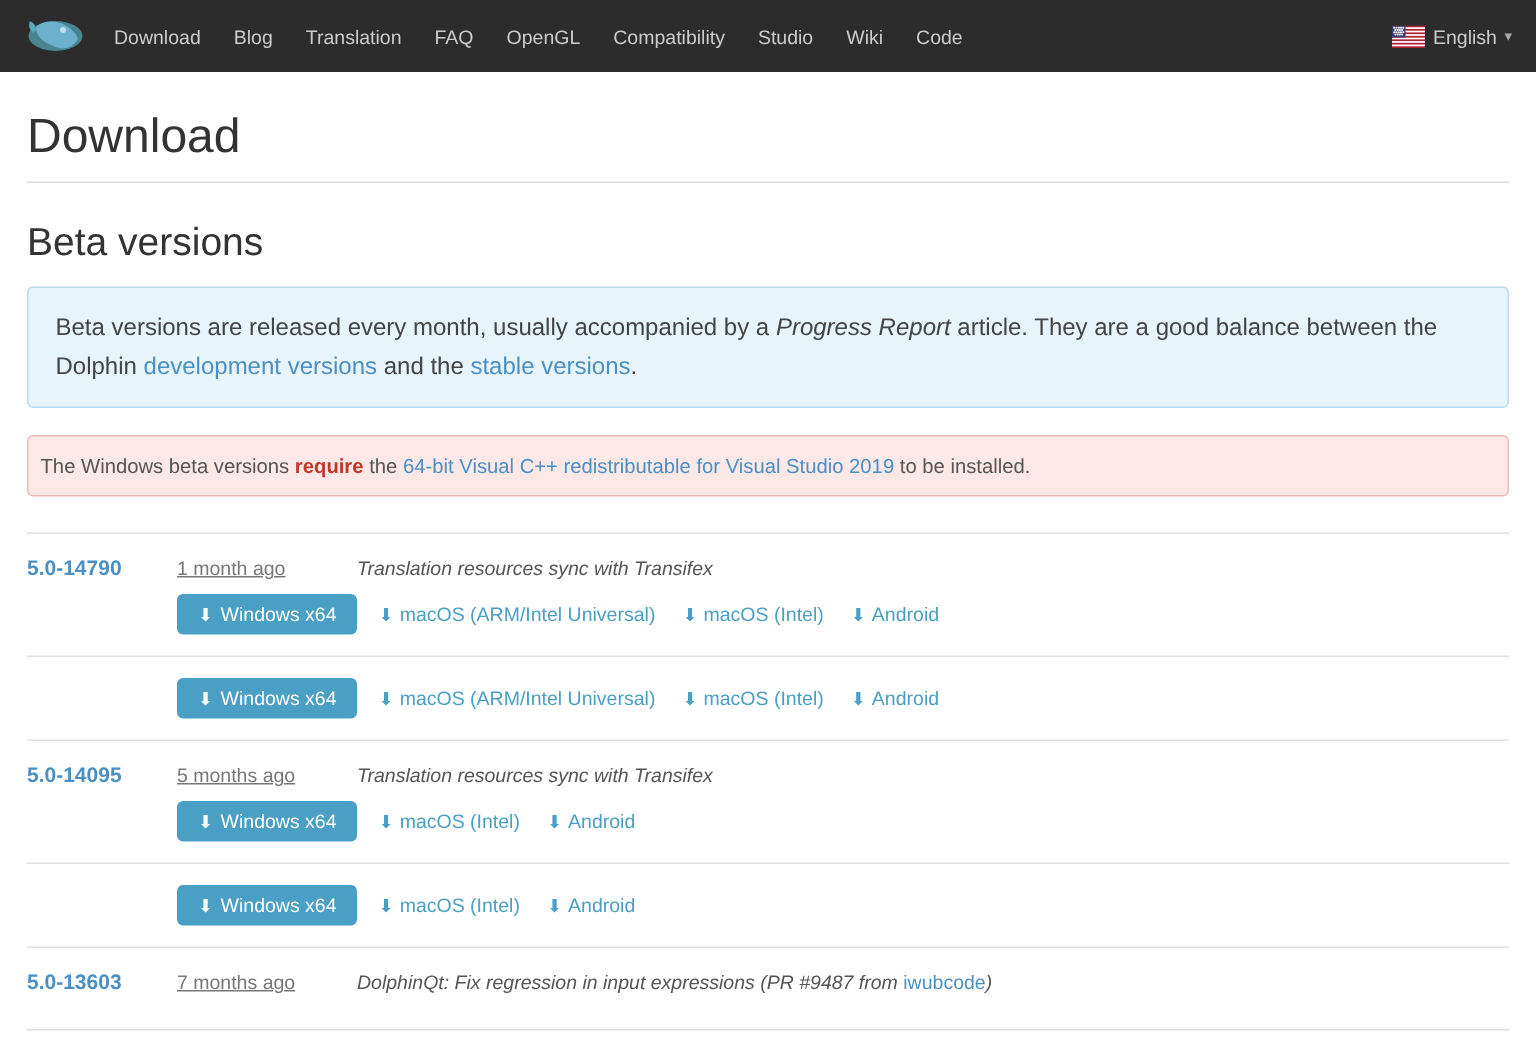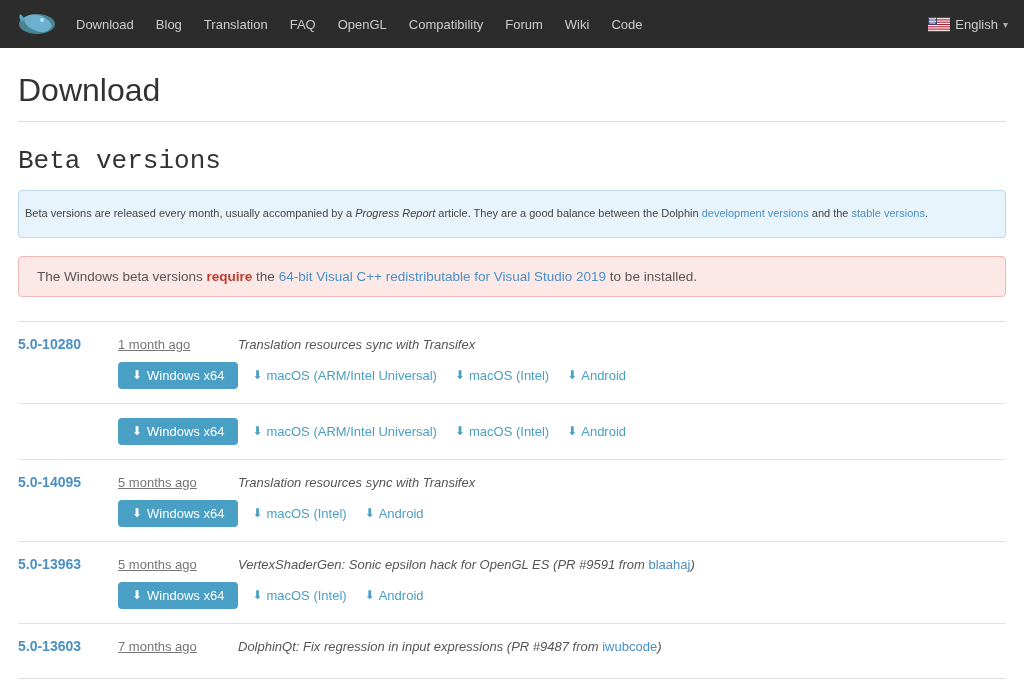--- a/index.html
+++ b/index.html
@@ -62,41 +62,40 @@
       margin-bottom: 24px;
       border-bottom: 1px solid #ddd;
       padding-bottom: 12px;
     }
 
     h2 {
       font-size: 26px;
       font-weight: 400;
       color: #333;
       margin-bottom: 14px;
-      font-family: Liberation Mono, monospace;
     }
 
     .info-box {
       background: #e8f4fc;
       border: 1px solid #b8d9ef;
       border-radius: 4px;
-      padding: 14px 6px;
+      padding: 14px 18px;
       margin-bottom: 18px;
-      font-size: 11px;
+      font-size: 16px;
       line-height: 1.6;
       color: #444;
     }
     .info-box a { color: #4a90c4; text-decoration: none; }
     .info-box em { font-style: italic; }
 
     .warning-box {
       background: #fde8e8;
       border: 1px solid #f0b8b8;
       border-radius: 4px;
-      padding: 12px 18px;
+      padding: 12px 8px;
       margin-bottom: 24px;
       font-size: 13.5px;
       color: #555;
     }
     .warning-box strong { color: #c0392b; }
     .warning-box a { color: #4a90c4; text-decoration: none; }
 
     
     .version-list { border-top: 1px solid #e0e0e0; }
     .version-row {
@@ -176,21 +175,21 @@
     <circle cx="26" cy="12" r="2" fill="#fff" opacity="0.6"></circle>
   </svg>
 
   <div class="nav-links">
     <a href="#">Download</a>
     <a href="#">Blog</a>
     <a href="#">Translation</a>
     <a href="#">FAQ</a>
     <a href="#">OpenGL</a>
     <a href="#">Compatibility</a>
-    <a href="#">Forum</a>
+    <a href="#">Studio</a>
     <a href="#">Wiki</a>
     <a href="#">Code</a>
   </div>
 
   <div class="nav-right nav-lang">
 
     <svg class="flag-icon" viewBox="0 0 22 15" xmlns="http://www.w3.org/2000/svg">
       <rect width="22" height="15" fill="#B22234"></rect>
       <rect y="1.15" width="22" height="1.15" fill="#fff"></rect>
       <rect y="3.46" width="22" height="1.15" fill="#fff"></rect>
@@ -236,21 +235,21 @@
   </div>
 
   <div class="warning-box">
     <span>The Windows beta versions </span><strong>require</strong><span> the </span><a href="#">64-bit Visual C++ redistributable for Visual Studio 2019</a><span> to be installed.</span>
   </div>
 
   <div class="version-list">
 
     <div class="version-row">
       <div class="version-meta">
-        <a class="version-number" href="#">5.0-10280</a>
+        <a class="version-number" href="#">5.0-14790</a>
         <span class="version-age">1 month ago</span>
         <span class="version-desc"><em>Translation resources sync with Transifex</em></span>
       </div>
       <div class="download-buttons">
         <button class="btn-download"><span class="dl-icon">⬇</span> Windows x64</button>
         <a class="btn-download-outline" href="#"><span class="dl-icon">⬇</span> macOS (ARM/Intel Universal)</a>
         <a class="btn-download-outline" href="#"><span class="dl-icon">⬇</span> macOS (Intel)</a>
         <a class="btn-download-outline" href="#"><span class="dl-icon">⬇</span> Android</a>
       </div>
     </div>
@@ -271,25 +270,20 @@
         <span class="version-desc"><em>Translation resources sync with Transifex</em></span>
       </div>
       <div class="download-buttons">
         <button class="btn-download"><span class="dl-icon">⬇</span> Windows x64</button>
         <a class="btn-download-outline" href="#"><span class="dl-icon">⬇</span> macOS (Intel)</a>
         <a class="btn-download-outline" href="#"><span class="dl-icon">⬇</span> Android</a>
       </div>
     </div>
 
     <div class="version-row">
-      <div class="version-meta">
-        <a class="version-number" href="#">5.0-13963</a>
-        <span class="version-age">5 months ago</span>
-        <span class="version-desc"><em>VertexShaderGen: Sonic epsilon hack for OpenGL ES</em> (PR #9591 from <a href="#">blaahaj</a>)</span>
-      </div>
       <div class="download-buttons">
         <button class="btn-download"><span class="dl-icon">⬇</span> Windows x64</button>
         <a class="btn-download-outline" href="#"><span class="dl-icon">⬇</span> macOS (Intel)</a>
         <a class="btn-download-outline" href="#"><span class="dl-icon">⬇</span> Android</a>
       </div>
     </div>
 
     <div class="version-row">
       <div class="version-meta">
         <a class="version-number" href="#">5.0-13603</a>

